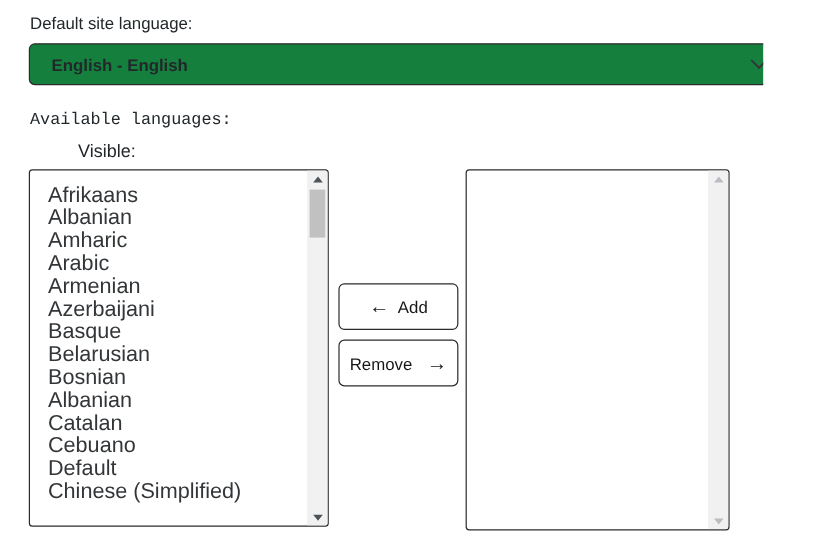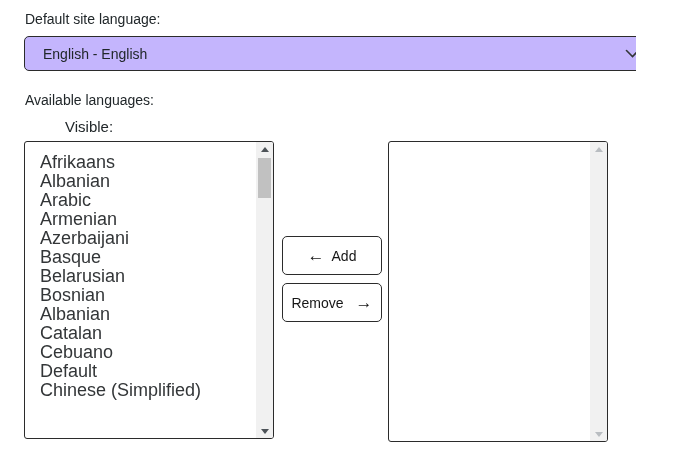--- a/index.html
+++ b/index.html
@@ -17,42 +17,43 @@
     border-radius: 30px;
   }
   .field-label {
     position: absolute;
     font-size: 14px;
     line-height: 18px;
     color: #21272a;
     white-space: nowrap;
   }
   .lbl-default   { left: 25px; top: 10px; }
-  .lbl-available { left: 25px; top: 91px; }
+  .lbl-available { left: 25px; top: 91px; font-family: Liberation Mono, monospace; }
   .list-label {
     position: absolute;
     font-size: 15px;
     line-height: 19px;
     color: #21272a;
     white-space: nowrap;
   }
   .lbl-visible { left: 25px;  top: 117px; margin-left: 40px; }
   .lbl-hidden  { left: 388px; top: 117px; margin-top: 38px; }
 
   .select {
     position: absolute;
     left: 24px; top: 36px;
     width: 639px; height: 35px;
     border: 1px solid #2b2b2b;
     border-radius: 5px;
-    background: #c4b5fd;
+    background: #15803d;
     display: flex;
     align-items: center;
     padding: 0 18px;
     cursor: default;
+    font-weight: bold;
   }
   .select-value {
     flex: 1;
     font-size: 14px;
     color: #21272a;
     white-space: nowrap;
     overflow: hidden;
   }
   .chevron { flex: 0 0 auto; margin-right: 4px; }
 
@@ -156,20 +157,21 @@
   </div>
 
   <div class="field-label lbl-available">Available languages:</div>
 
   <div class="list-label lbl-visible">Visible:</div>
 
   <div class="listbox visible-box">
     <div class="items">
         <div class="list-item">Afrikaans</div>
         <div class="list-item">Albanian</div>
+        <div class="list-item">Amharic</div>
         <div class="list-item">Arabic</div>
         <div class="list-item">Armenian</div>
         <div class="list-item">Azerbaijani</div>
         <div class="list-item">Basque</div>
         <div class="list-item">Belarusian</div>
         <div class="list-item">Bosnian</div>
         <div class="list-item">Albanian</div>
         <div class="list-item">Catalan</div>
         <div class="list-item">Cebuano</div>
         <div class="list-item">Default</div>

